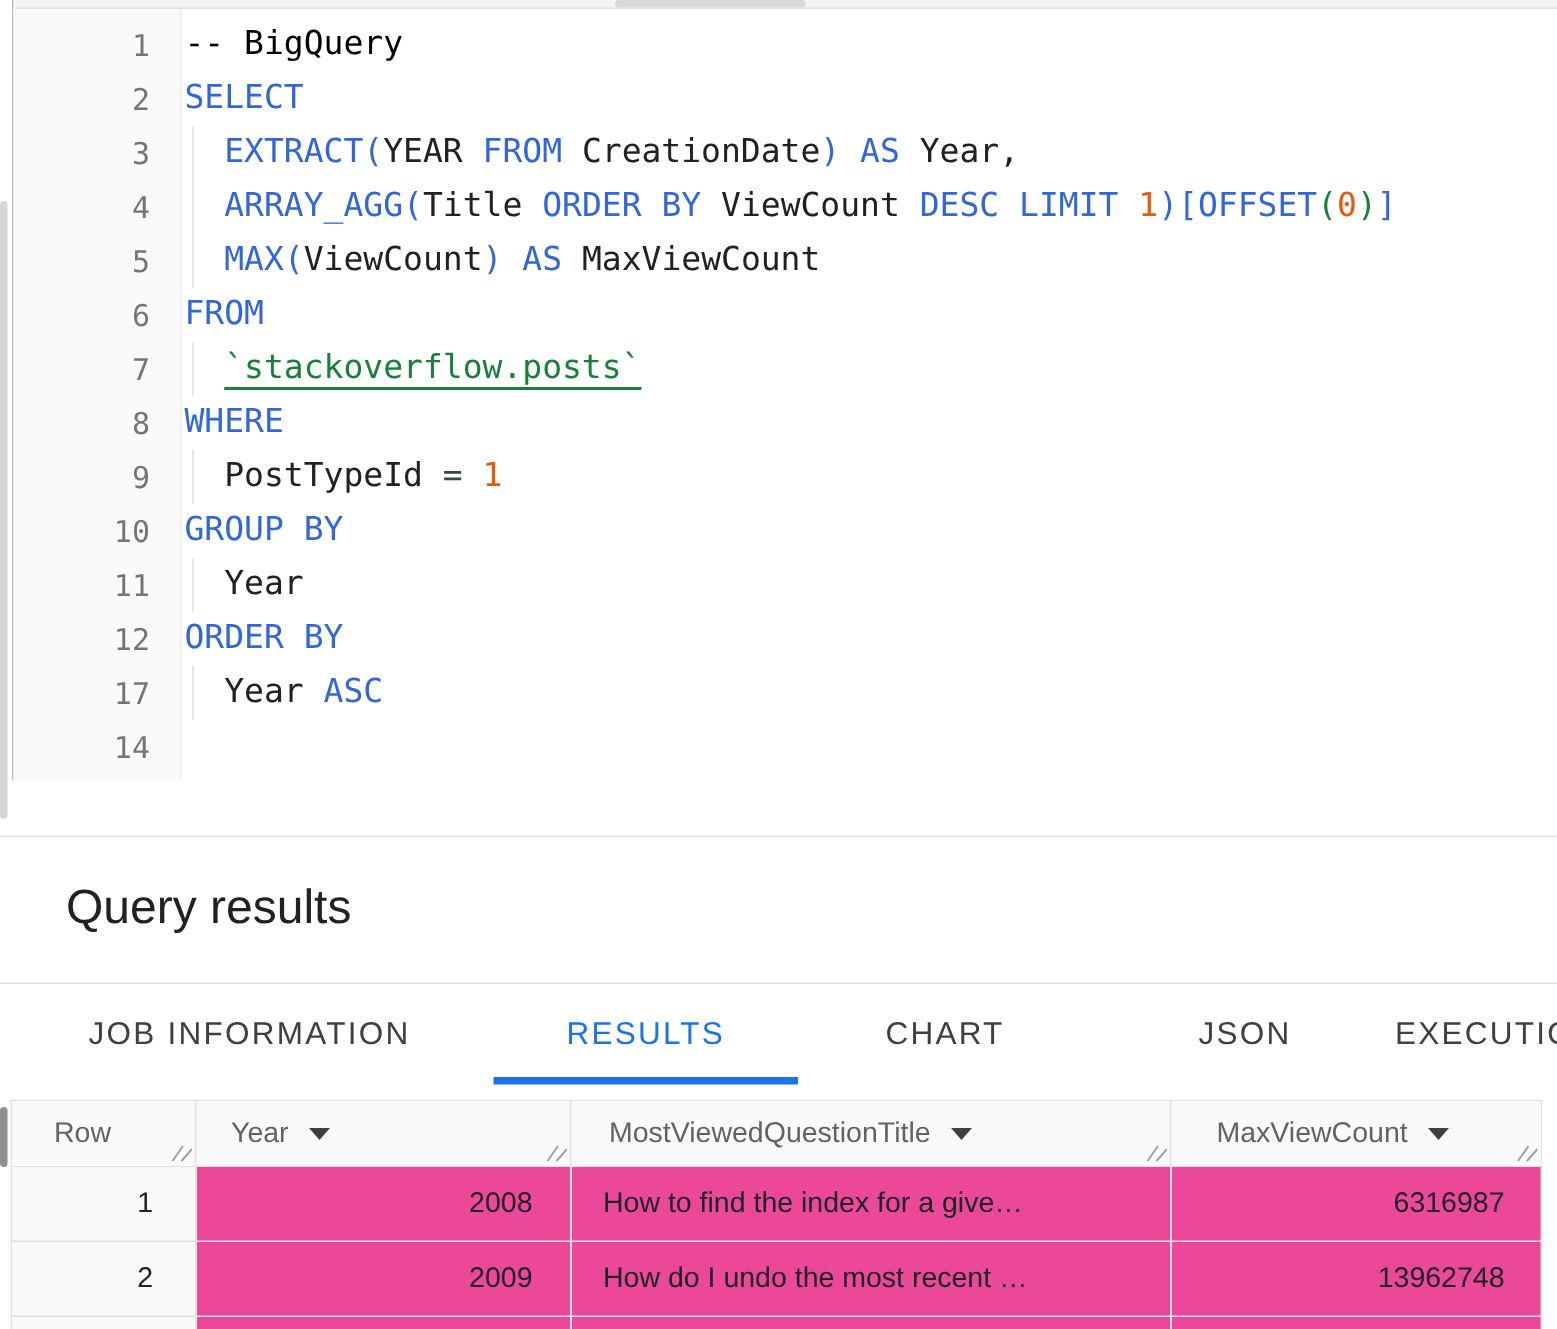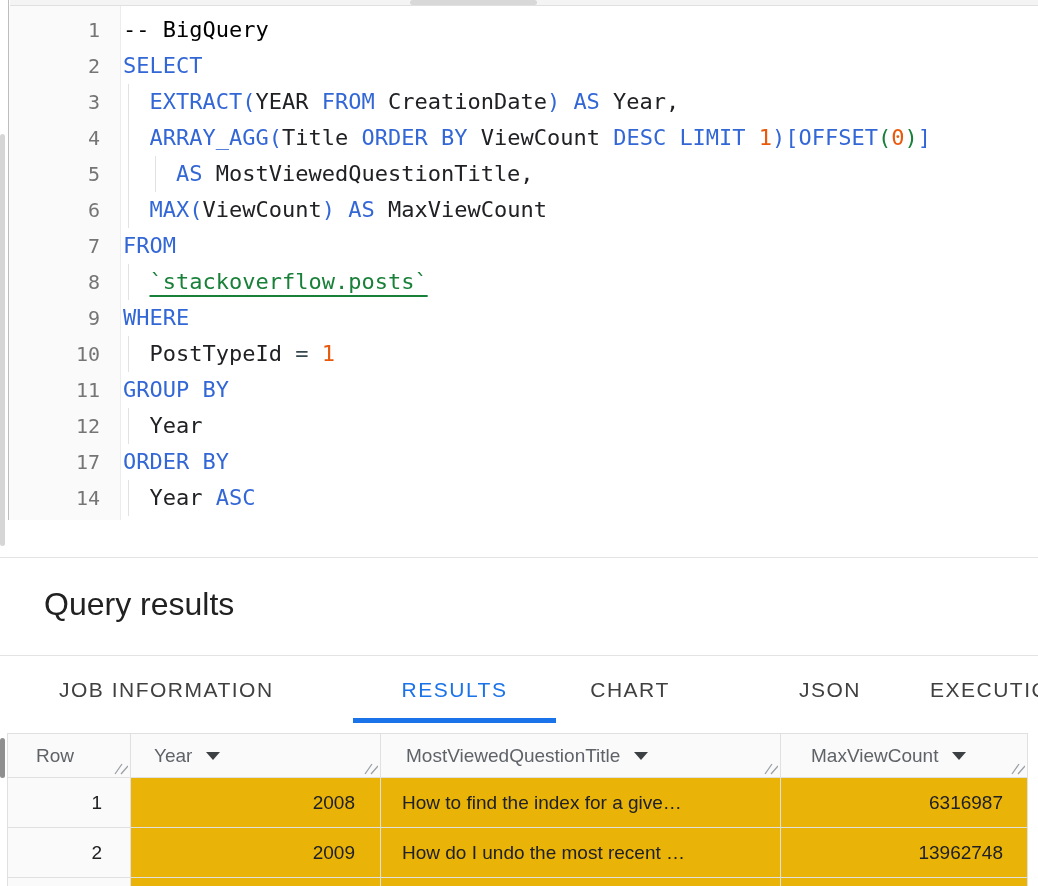--- a/index.html
+++ b/index.html
@@ -36,21 +36,21 @@
   .tabbar{position:absolute;left:0;top:656px;width:1038px;height:67px;}
   .tab{position:absolute;top:0;height:67px;line-height:67px;font-size:21px;font-weight:500;
        letter-spacing:1.5px;color:#404040;white-space:nowrap;cursor:pointer;text-align:right;}
   .tab.active{color:#1a73e8;text-align:center;}
   .tab-underline{position:absolute;left:0;bottom:0;width:100%;height:5px;background:#1a73e8;}
   
   .table-wrap{position:absolute;left:7px;top:733px;width:1021px;height:153px;overflow:hidden;}
   table{border-collapse:collapse;table-layout:fixed;width:1020px;}
   th,td{border:1px solid #e0e0e0;box-sizing:border-box;overflow:hidden;white-space:nowrap;}
   th{height:44px;background:#fafafa;font-size:19px;font-weight:500;color:#5f6368;text-align:center;position:relative;padding:0;}
-  td{height:50px;font-size:19px;color:#202124;background:#eab308;padding:0;}
+  td{height:50px;font-size:19px;color:#202124;background:#ec4899;padding:0;}
   .th-inner{display:flex;align-items:center;height:100%;}
   .sort-caret{display:inline-block;width:0;height:0;margin-left:14px;
       border-left:7px solid transparent;border-right:7px solid transparent;border-top:8px solid #3c4043;}
   .grip{position:absolute;right:2px;bottom:2px;}
   td.num-col{background:#fafafa;text-align:right;padding-right:28px;}
   td.year-col{text-align:right;padding-right:25px;}
   td.title-col{text-align:left;padding-left:21px;}
   td.max-col{text-align:right;padding-right:24px;}
   .table-sb-thumb{position:absolute;left:0;top:738px;width:5px;height:40px;background:#8f8f8f;border-radius:3px;}
 </style>
@@ -79,21 +79,20 @@
         <div class="gutter-num">12</div>
         <div class="gutter-num">17</div>
         <div class="gutter-num">14</div>
       </div>
   </div>
   <div class="code" id="code">
       <div class="code-line"><span class="tok-cmt">-- BigQuery</span></div>
       <div class="code-line"><span class="tok-kw">SELECT</span></div>
       <div class="code-line"><span class="guide" style="left: 5px;"></span><span class="tok-pl">  </span><span class="tok-kw">EXTRACT</span><span class="tok-kw">(</span><span class="tok-pl">YEAR</span><span class="tok-pl"> </span><span class="tok-kw">FROM</span><span class="tok-pl"> CreationDate</span><span class="tok-kw">)</span><span class="tok-pl"> </span><span class="tok-kw">AS</span><span class="tok-pl"> Year,</span></div>
       <div class="code-line"><span class="guide" style="left: 5px;"></span><span class="tok-pl">  </span><span class="tok-kw">ARRAY_AGG</span><span class="tok-kw">(</span><span class="tok-pl">Title</span><span class="tok-pl"> </span><span class="tok-kw">ORDER</span><span class="tok-pl"> </span><span class="tok-kw">BY</span><span class="tok-pl"> ViewCount </span><span class="tok-kw">DESC</span><span class="tok-pl"> </span><span class="tok-kw">LIMIT</span><span class="tok-pl"> </span><span class="tok-num">1</span><span class="tok-kw">)</span><span class="tok-kw">[</span><span class="tok-kw">OFFSET</span><span class="tok-p2">(</span><span class="tok-num">0</span><span class="tok-p2">)</span><span class="tok-kw">]</span></div>
-      <div class="code-line"><span class="guide" style="left: 5px;"></span><span class="guide" style="left: 32px;"></span><span class="tok-pl">    </span><span class="tok-kw">AS</span><span class="tok-pl"> MostViewedQuestionTitle,</span></div>
       <div class="code-line"><span class="guide" style="left: 5px;"></span><span class="tok-pl">  </span><span class="tok-kw">MAX</span><span class="tok-kw">(</span><span class="tok-pl">ViewCount</span><span class="tok-kw">)</span><span class="tok-pl"> </span><span class="tok-kw">AS</span><span class="tok-pl"> MaxViewCount</span></div>
       <div class="code-line"><span class="tok-kw">FROM</span></div>
       <div class="code-line"><span class="guide" style="left: 5px;"></span><span class="tok-pl">  </span><span class="tok-tbl">`stackoverflow.posts`</span></div>
       <div class="code-line"><span class="tok-kw">WHERE</span></div>
       <div class="code-line"><span class="guide" style="left: 5px;"></span><span class="tok-pl">  PostTypeId </span><span class="tok-op">=</span><span class="tok-pl"> </span><span class="tok-num">1</span></div>
       <div class="code-line"><span class="tok-kw">GROUP</span><span class="tok-pl"> </span><span class="tok-kw">BY</span></div>
       <div class="code-line"><span class="guide" style="left: 5px;"></span><span class="tok-pl">  Year</span></div>
       <div class="code-line"><span class="tok-kw">ORDER</span><span class="tok-pl"> </span><span class="tok-kw">BY</span></div>
       <div class="code-line"><span class="guide" style="left: 5px;"></span><span class="tok-pl">  Year </span><span class="tok-kw">ASC</span></div>
     </div>
@@ -101,21 +100,21 @@
 <div class="left-sb"></div>
 
 <div class="divider" style="top:557px"></div>
 
 <div class="qr-title">Query results</div>
 
 <div class="divider" style="top:655px"></div>
 
 <div class="tabbar" id="tabbar">
     <div class="tab" style="left: 59px;">JOB INFORMATION</div>
-    <div class="tab active" style="left: 353px; width: 203px;">RESULTS<div class="tab-underline"></div></div>
+    <div class="tab active" style="left: 329px; width: 203px;">RESULTS<div class="tab-underline"></div></div>
     <div class="tab" style="left: 630px; transform: translateX(-50%);">CHART</div>
     <div class="tab" style="left: 830px; transform: translateX(-50%);">JSON</div>
     <div class="tab" style="left: 930px;">EXECUTION</div>
   </div>
 
 <div class="table-wrap">
   <table>
     <colgroup>
       <col style="width:123px">
         <col style="width:250px">

